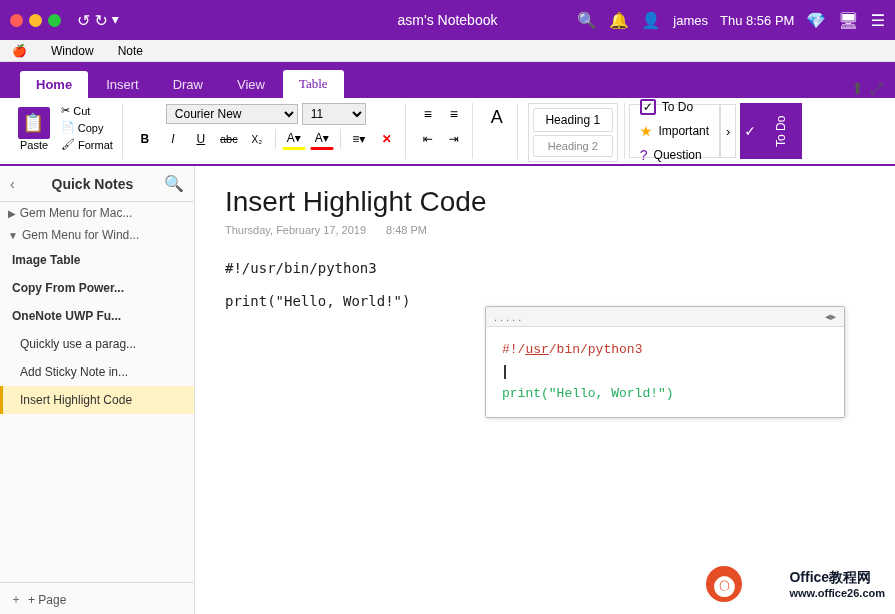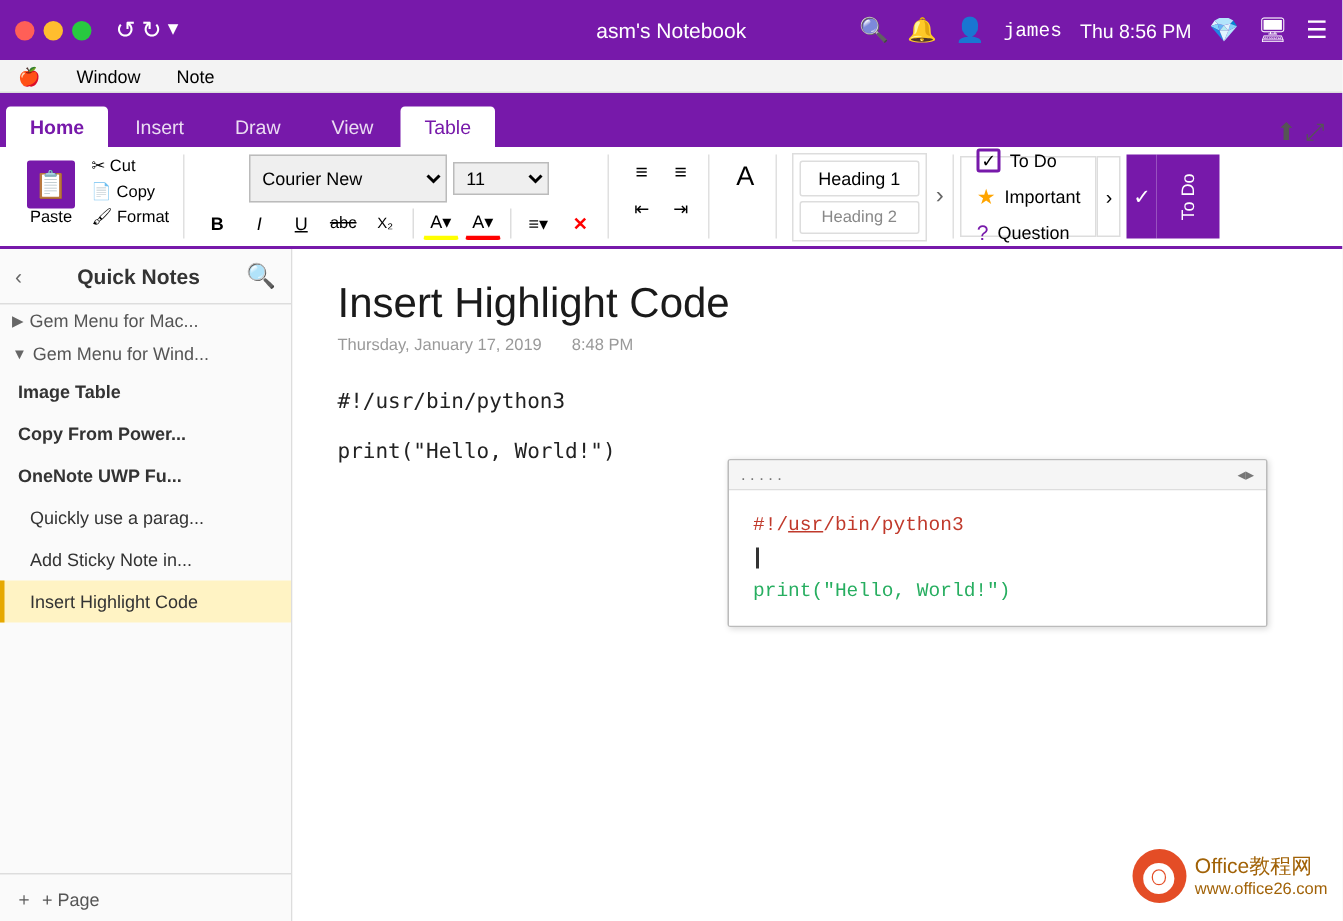--- a/index.html
+++ b/index.html
@@ -55,22 +55,23 @@
       padding: 6px 16px;
       color: rgba(255,255,255,0.85);
       font-size: 13px;
       cursor: pointer;
       border-radius: 3px 3px 0 0;
     }
     .ribbon-tab.active {
       background: #fff;
       color: #7719aa;
       font-weight: 600;
-    }
-    .ribbon-tab.table-tab { color: #7719aa; background: #fff; border-radius: 3px 3px 0 0; }
+      margin-left: 16px;
+    }
+    .ribbon-tab.table-tab { color: #7719aa; background: #fff; border-radius: 3px 3px 0 0; font-family: Liberation Serif, serif; }
     .ribbon-content {
       background: #fff;
       height: 66px;
       display: flex;
       align-items: center;
       padding: 4px 8px;
       gap: 4px;
     }
 
     
@@ -89,39 +90,40 @@
     .clipboard-main { display: flex; gap: 4px; align-items: flex-start; }
     .paste-btn { display: flex; flex-direction: column; align-items: center; font-size: 11px; cursor: pointer; padding: 4px; }
     .paste-icon { width: 32px; height: 32px; background: #7719aa; border-radius: 2px; display: flex; align-items: center; justify-content: center; color: white; font-size: 18px; }
     .small-btns { display: flex; flex-direction: column; gap: 2px; }
     .small-btn { font-size: 11px; cursor: pointer; display: flex; align-items: center; gap: 3px; padding: 1px 3px; }
 
     
     .font-group { flex-direction: column; gap: 3px; }
     .font-row1 { display: flex; gap: 4px; align-items: center; }
     .font-row2 { display: flex; gap: 4px; align-items: center; }
-    .font-select { height: 32px; font-size: 12px; border: 1px solid #bbb; padding: 0 4px; min-width: 120px; }
+    .font-select { height: 20px; font-size: 12px; border: 1px solid #bbb; padding: 0 4px; min-width: 120px; }
     .size-select { height: 22px; font-size: 12px; border: 1px solid #bbb; padding: 0 4px; width: 64px; }
     .icon-btn { width: 24px; height: 22px; border: 1px solid transparent; display: flex; align-items: center; justify-content: center; cursor: pointer; font-size: 12px; border-radius: 2px; }
     .bold-btn { font-weight: bold; }
     .italic-btn { font-style: italic; }
     .underline-btn { text-decoration: underline; }
     .strikethrough-btn { text-decoration: line-through; font-size: 11px; }
     .subscript-btn { font-size: 10px; }
     .x-btn { color: red; font-weight: bold; }
 
     
     .list-group { flex-direction: column; gap: 3px; }
     .list-row { display: flex; gap: 2px; }
 
     
     .styles-group {
       display: flex;
       gap: 6px;
       align-items: center;
+      flex-direction: column;
     }
     .style-box {
       border: 1px solid #ddd;
       padding: 4px 10px;
       cursor: pointer;
       font-size: 12px;
       border-radius: 2px;
       min-width: 80px;
       text-align: center;
     }
@@ -318,21 +320,21 @@
       height: 36px;
       background: #e44d26;
       border-radius: 50%;
       display: flex;
       align-items: center;
       justify-content: center;
       color: white;
       font-weight: bold;
       font-size: 18px;
     }
-    .watermark-text { font-size: 12px; color: #a16207; font-weight: normal; }
+    .watermark-text { font-size: 12px; color: #0f172a; font-weight: bold; margin-left: 41px; }
     .watermark-text div:first-child { font-size: 14px; }
 
     
     .ribbon-top-right {
       display: flex;
       align-items: center;
       gap: 6px;
       margin-left: auto;
       padding-right: 8px;
     }
@@ -353,21 +355,21 @@
       <span style="color:white;cursor:pointer;font-size:16px;">↺</span>
       <span style="color:white;cursor:pointer;font-size:16px;">↻</span>
       <span style="color:white;cursor:pointer;font-size:14px;">▾</span>
     </div>
   </div>
   <div class="title-bar-title">asm's Notebook</div>
   <div class="title-bar-right">
     <span style="color:white;font-size:16px;cursor:pointer;">🔍</span>
     <span style="color:white;font-size:16px;cursor:pointer;">🔔</span>
     <span style="color:white;font-size:16px;cursor:pointer;">👤</span>
-    <span style="color:white;font-size:13px;font-family:Liberation Mono, monospace;">james</span>
+    <span style="color:white;font-size:13px;">james</span>
     <span style="color:white;font-size:13px;">Thu 8:56 PM</span>
     <span style="color:white;font-size:16px;">💎</span>
     <span style="color:white;font-size:16px;">🖥</span>
     <span style="color:white;font-size:16px;cursor:pointer;">☰</span>
   </div>
 </div>
 
 <div class="menu-bar">
   <span class="menu-item">🍎</span>
   <span class="menu-item">Window</span>
@@ -538,21 +540,21 @@
     <div class="sidebar-add-page">
       <span>＋</span>
       <span>+ Page</span>
     </div>
   </div>
 
   <div class="content-area">
     <div class="page-title-area">
       <div class="page-title-text">Insert Highlight Code</div>
       <div class="page-date">
-        <span>Thursday, January 17, 2019</span>
+        <span>Thursday, February 17, 2019</span>
         <span>8:48 PM</span>
       </div>
     </div>
 
     <div class="page-content">
       <p style="font-family:monospace;">#!/usr/bin/python3</p>
       <p style="font-family:monospace;">print("Hello, World!")</p>
     </div>
 
     <div class="code-box">

